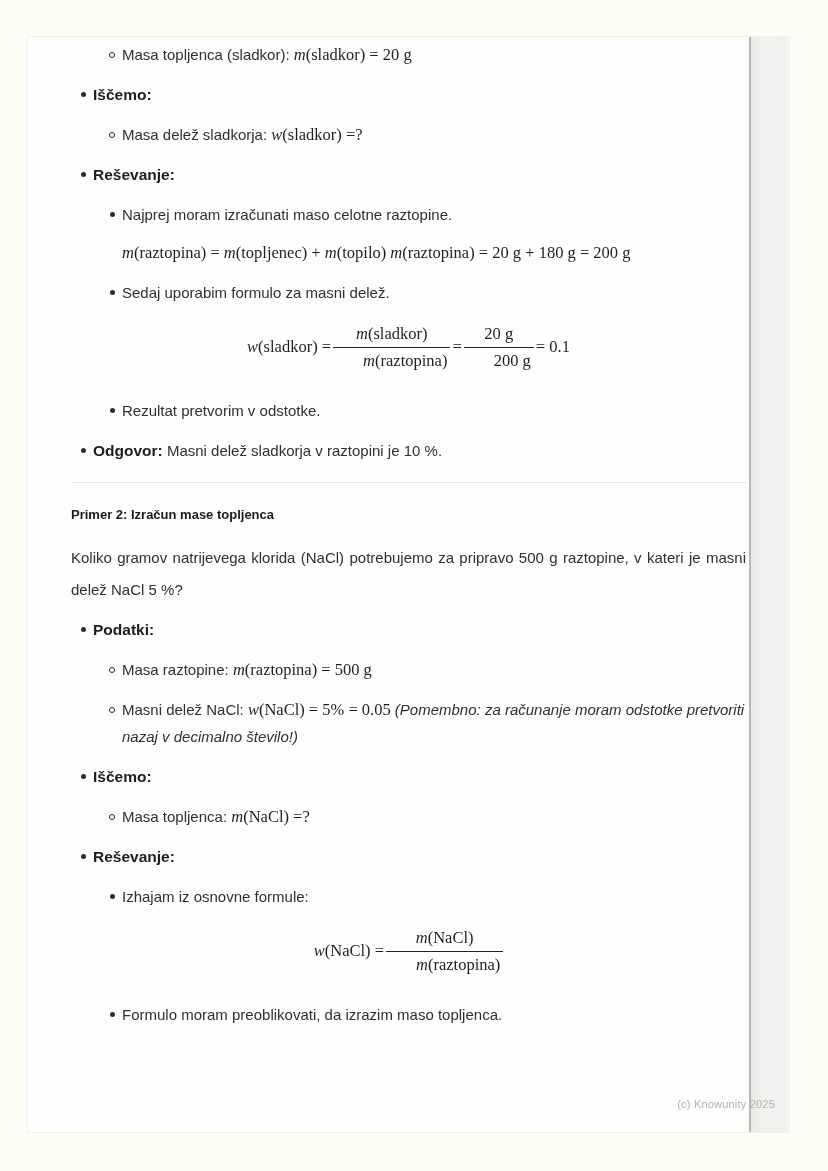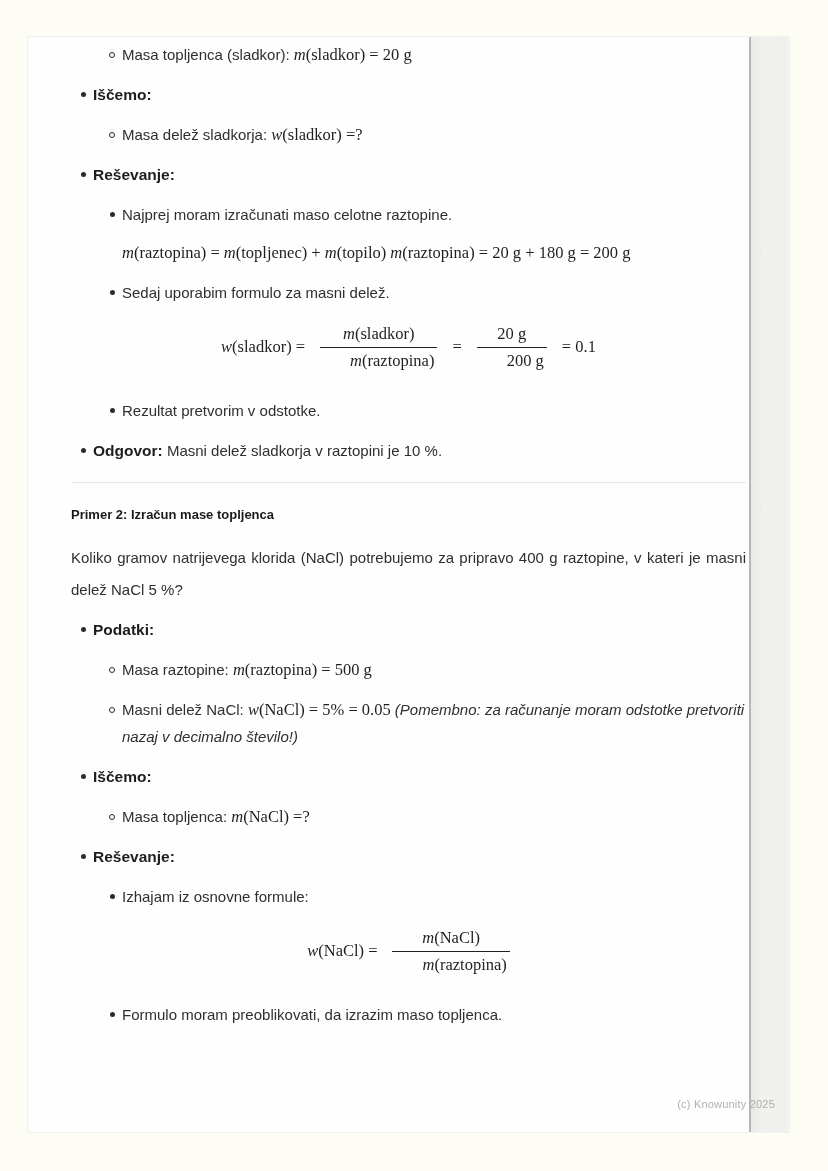--- a/index.html
+++ b/index.html
@@ -36,21 +36,21 @@
   .disc { width: 5px; height: 5px; border-radius: 50%; background: #2b2b2b; display: block; }
   .circ { width: 6px; height: 6px; border-radius: 50%; border: 1.5px solid #2b2b2b; background: transparent; display: block; }
   .blabel { font-weight: 700; color: #1d1d1d; font-size: 15.5px; }
   
   .math { font-family: "Liberation Serif", serif; font-size: 16.5px; color: #1f1f1f; }
   .math i { font-style: italic; }
   .mathline { margin: 0 0 14px 51px; line-height: 24px; }
   
   .formula {
     display: flex; justify-content: center; align-items: center;
-    gap: 15px; margin: 10px 0 22px 0; min-height: 56px;
+    gap: 2px; margin: 10px 0 22px 0; min-height: 56px;
   }
   .frac { display: inline-block; text-align: center; vertical-align: middle; }
   .frac .num { display: block; border-bottom: 1.4px solid #222; padding: 0 3px 3px 3px; }
   .frac .den { display: block; padding: 3px 3px 0 3px; margin-left: 27px; }
   
   .divider { border: none; border-top: 1px solid #e7e7e4; margin: 18px 0 17px 0; }
   h2.sec { font-size: 13px; font-weight: 700; color: #1b1b1b; line-height: 30px; margin-bottom: 12px; }
   p.problem { font-size: 15px; line-height: 32px; text-align: justify; text-align-last: left; margin-bottom: 10px; color: #2f2f2f; }
   .inote { font-style: italic; }
   
@@ -141,21 +141,21 @@
       <span class="marker">
           <span class="disc"></span>
         </span>
       <span class="txt"><b class="blabel">Odgovor:</b><span> Masni delež sladkorja v raztopini je 10 %.</span></span>
     </div>
 
     <hr class="divider">
 
     <h2 class="sec">Primer 2: Izračun mase topljenca</h2>
 
-    <p class="problem">Koliko gramov natrijevega klorida (NaCl) potrebujemo za pripravo 400 g raztopine, v kateri je masni delež NaCl 5 %?</p>
+    <p class="problem">Koliko gramov natrijevega klorida (NaCl) potrebujemo za pripravo 500 g raztopine, v kateri je masni delež NaCl 5 %?</p>
 
     <div class="li l1">
       <span class="marker">
           <span class="disc"></span>
         </span>
       <span class="txt"><b class="blabel">Podatki:</b></span>
     </div>
 
     <div class="li l2">
       <span class="marker">

